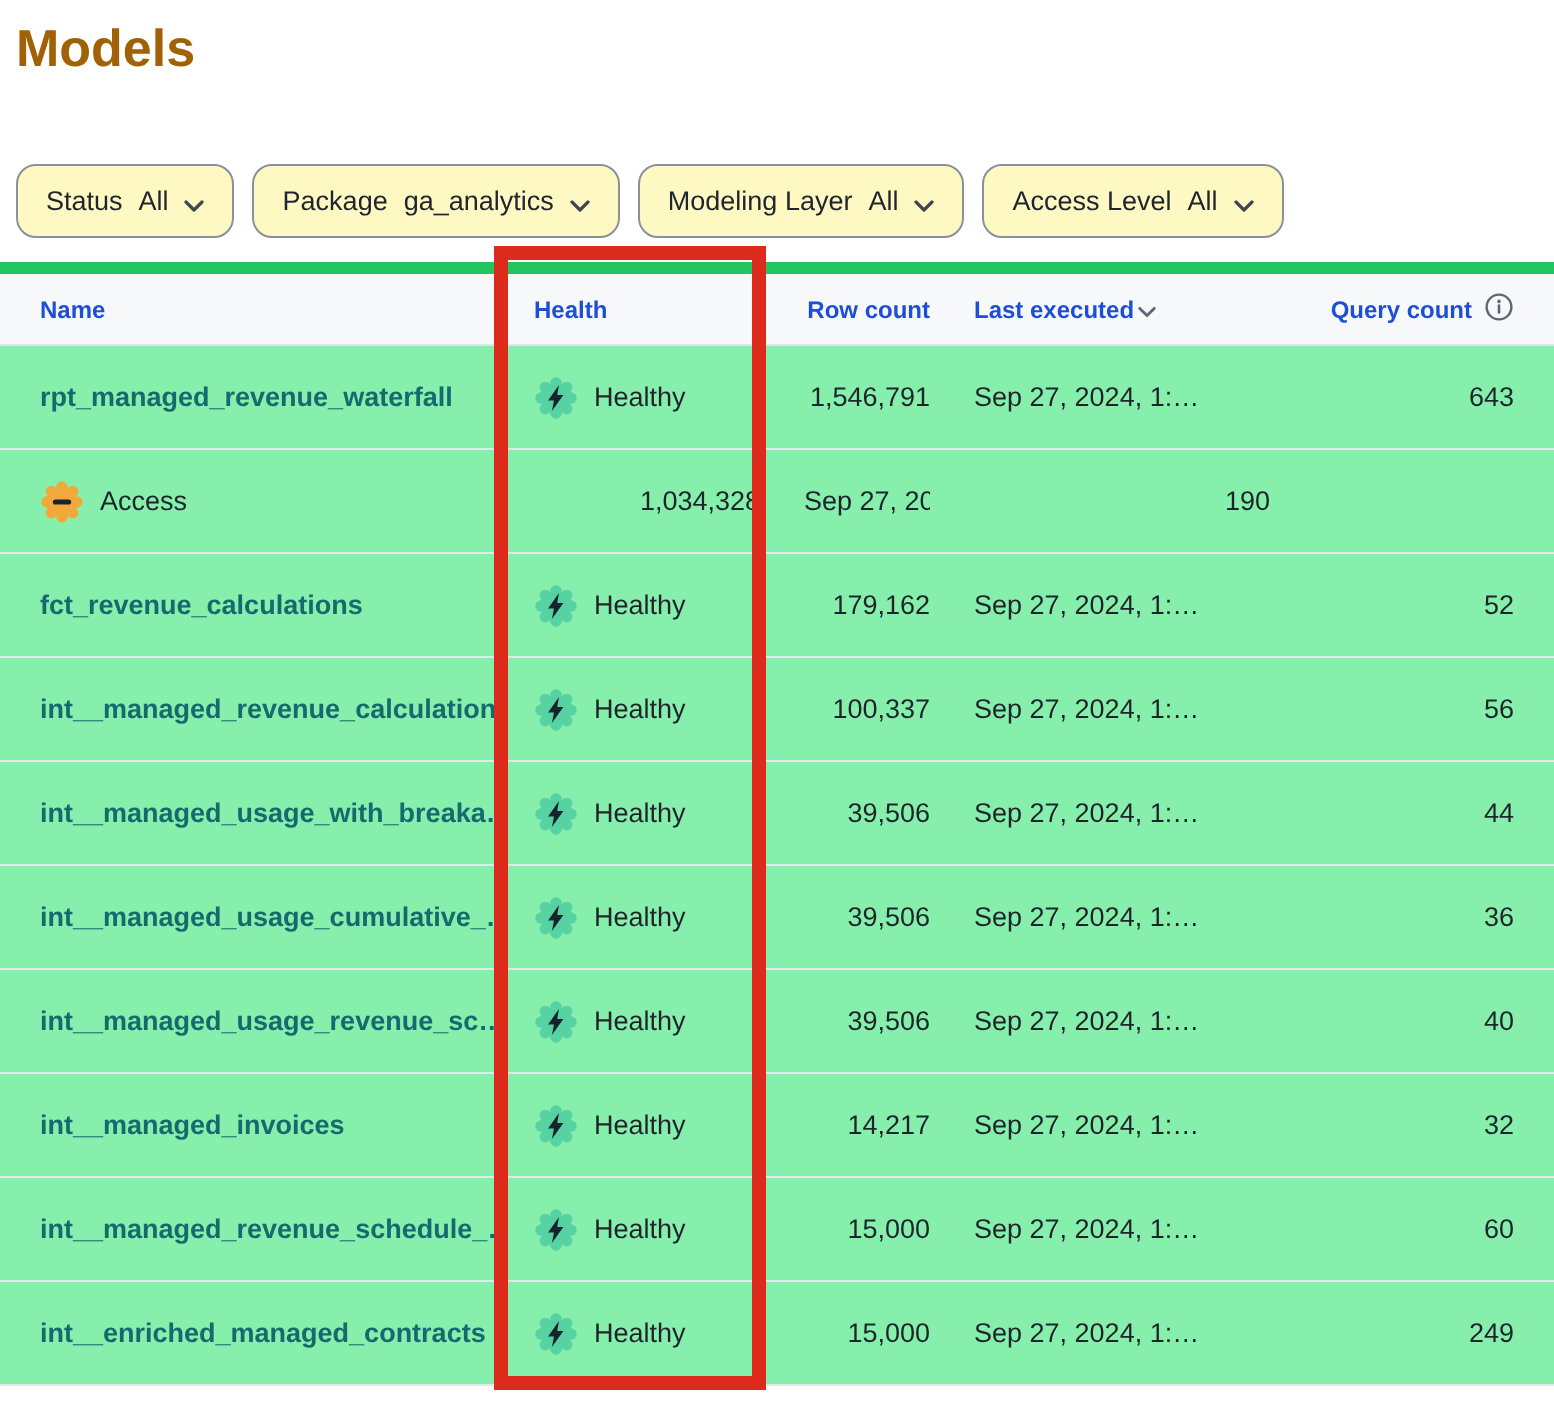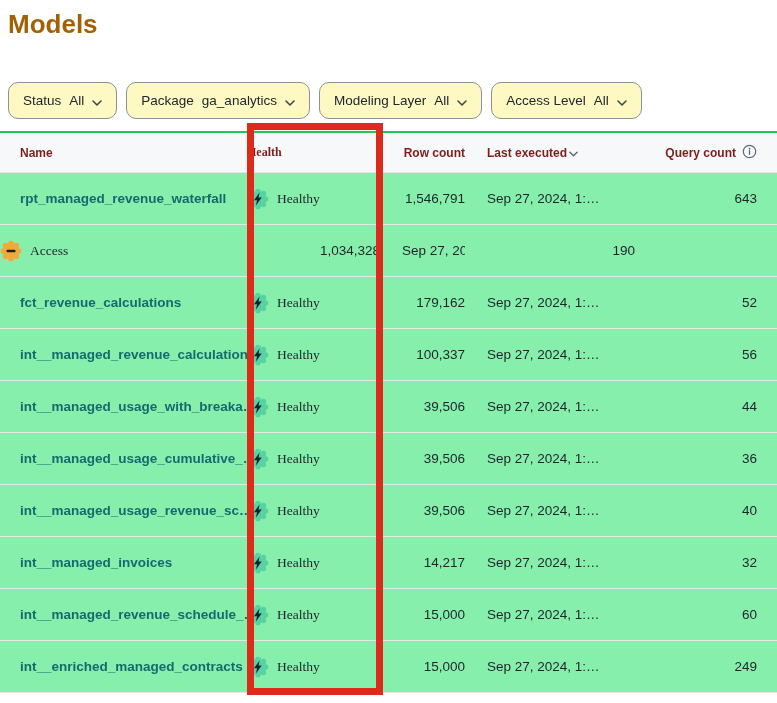--- a/index.html
+++ b/index.html
@@ -40,39 +40,39 @@
   .chip .chip-value { font-weight: 400; }
   .chev { display: inline-block; margin-top: 1px; }
   
   .table { margin-top: 12px; width: 777px; }
   .thead {
     display: grid;
     grid-template-columns: 247px 133px 85px 190px 1fr;
     align-items: center;
     height: 42px;
     background: #f7f8f9;
-    border-top: 2px solid #22c55e;
+    border-top: 6px solid #22c55e;
     border-bottom: 1px solid #e2e5e9;
     font-size: 12px;
     font-weight: 700;
-    color: #7f1d1d;
+    color: #1d4ed8;
   }
   .trow {
     display: grid;
     grid-template-columns: 247px 133px 85px 190px 1fr;
     align-items: center;
     height: 52px;
     background: #86efac;
     border-bottom: 1px solid #e5e7ea;
     font-size: 13.5px;
     color: #1e242c;
   }
   .cell { overflow: hidden; white-space: nowrap; }
   .c-name { padding-left: 20px; padding-right: 10px; }
-  .c-health { display: flex; align-items: center; gap: 8px; font-family: Liberation Serif, serif; }
+  .c-health { padding-left: 20px; display: flex; align-items: center; gap: 8px; }
   .c-num { text-align: right; }
   .c-date { padding-left: 22px; }
   .c-query { text-align: right; padding-right: 20px; display: flex; justify-content: flex-end; align-items: center; gap: 6px; }
   .h-sort { display: inline-flex; align-items: center; gap: 2px; }
   .model-link {
     color: #166a6e;
     font-weight: 700;
     font-size: 13.5px;
     text-decoration: underline;
     text-underline-offset: 3px;

